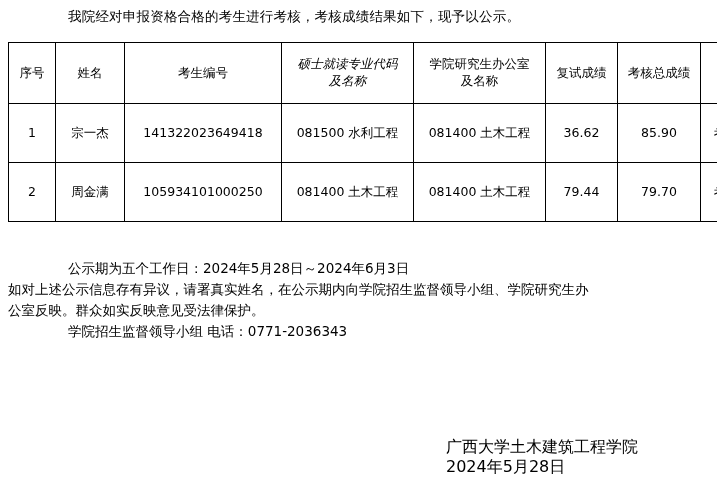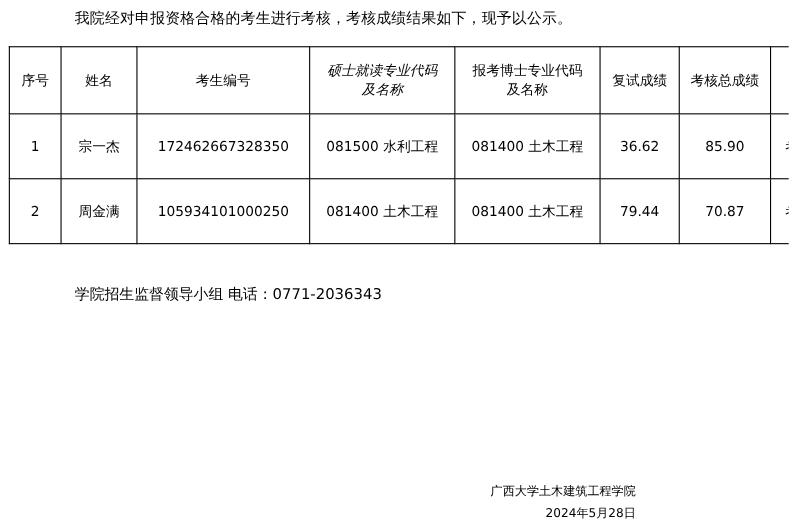--- a/index.html
+++ b/index.html
@@ -73,82 +73,85 @@
   .notice .ln {
     display: block;
   }
   .notice .ln.hang {
     margin-left: -60px;
   }
   .signature {
     position: absolute;
     left: 446px;
     top: 437px;
-    font-size: 11px;
+    font-size: 16px;
     line-height: 20px;
     text-align: left;
   }
   .signature .ln {
     display: block;
   }
   .signature .date {
-    text-align: right;
+    text-align: left;
   }
 </style>
 </head>
 <body>
 
 <div class="page">
 
   <div class="intro">我院经对申报资格合格的考生进行考核，考核成绩结果如下，现予以公示。</div>
 
   <table class="results">
     <thead>
       <tr>
         <th class="col-no">序号</th>
         <th class="col-name">姓名</th>
         <th class="col-id">考生编号</th>
         <th class="col-master hdr-two-line">
           <span>硕士就读专业代码</span>
           <span>及名称</span>
         </th>
         <th class="col-doctor hdr-two-line">
-          <span>报考博士专业代码</span>
+          <span>学院研究生办公室</span>
           <span>及名称</span>
         </th>
         <th class="col-retest">复试成绩</th>
         <th class="col-total">考核总成绩</th>
         <th class="col-remark">备注</th>
       </tr>
     </thead>
     <tbody>
       <tr>
         <td>1</td>
         <td>宗一杰</td>
-        <td>172462667328350</td>
+        <td>141322023649418</td>
         <td>081500  水利工程</td>
         <td>081400  土木工程</td>
         <td>36.62</td>
         <td>85.90</td>
         <td>考核制</td>
       </tr>
       <tr>
         <td>2</td>
         <td>周金满</td>
         <td>105934101000250</td>
         <td>081400  土木工程</td>
         <td>081400  土木工程</td>
         <td>79.44</td>
-        <td>70.87</td>
+        <td>79.70</td>
         <td>考核制</td>
       </tr>
     </tbody>
   </table>
 
   <div class="notice">
+    <span class="ln">公示期为五个工作日：2024年5月28日～2024年6月3日</span>
+    <span class="ln hang">如对上述公示信息存有异议，请署真实姓名，在公示期内向学院招生监督领导小组、学院研究生办</span>
+    <span class="ln hang">公室反映。群众如实反映意见受法律保护。</span>
     <span class="ln">学院招生监督领导小组  电话：0771-2036343</span>
   </div>
 
   <div class="signature">
     <span class="ln">广西大学土木建筑工程学院</span>
     <span class="ln date">2024年5月28日</span>
   </div>
 
 </div>
 

